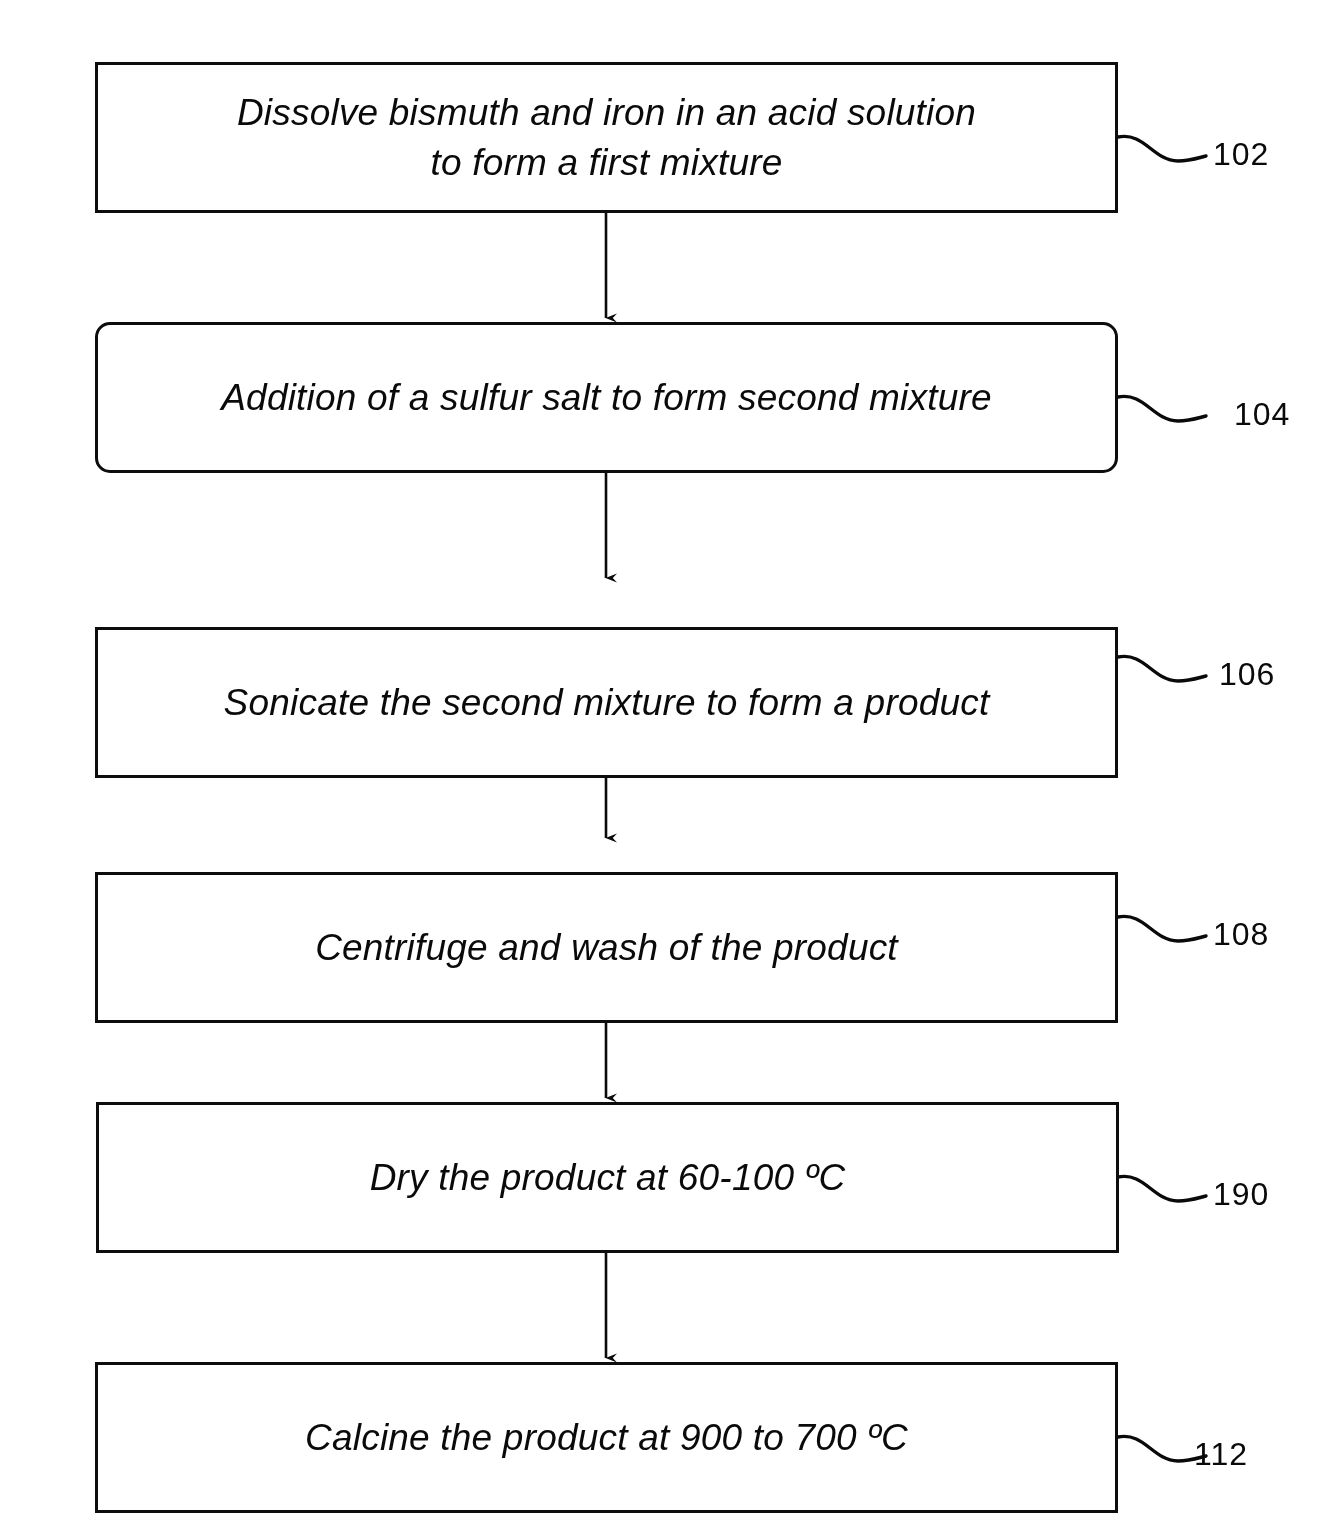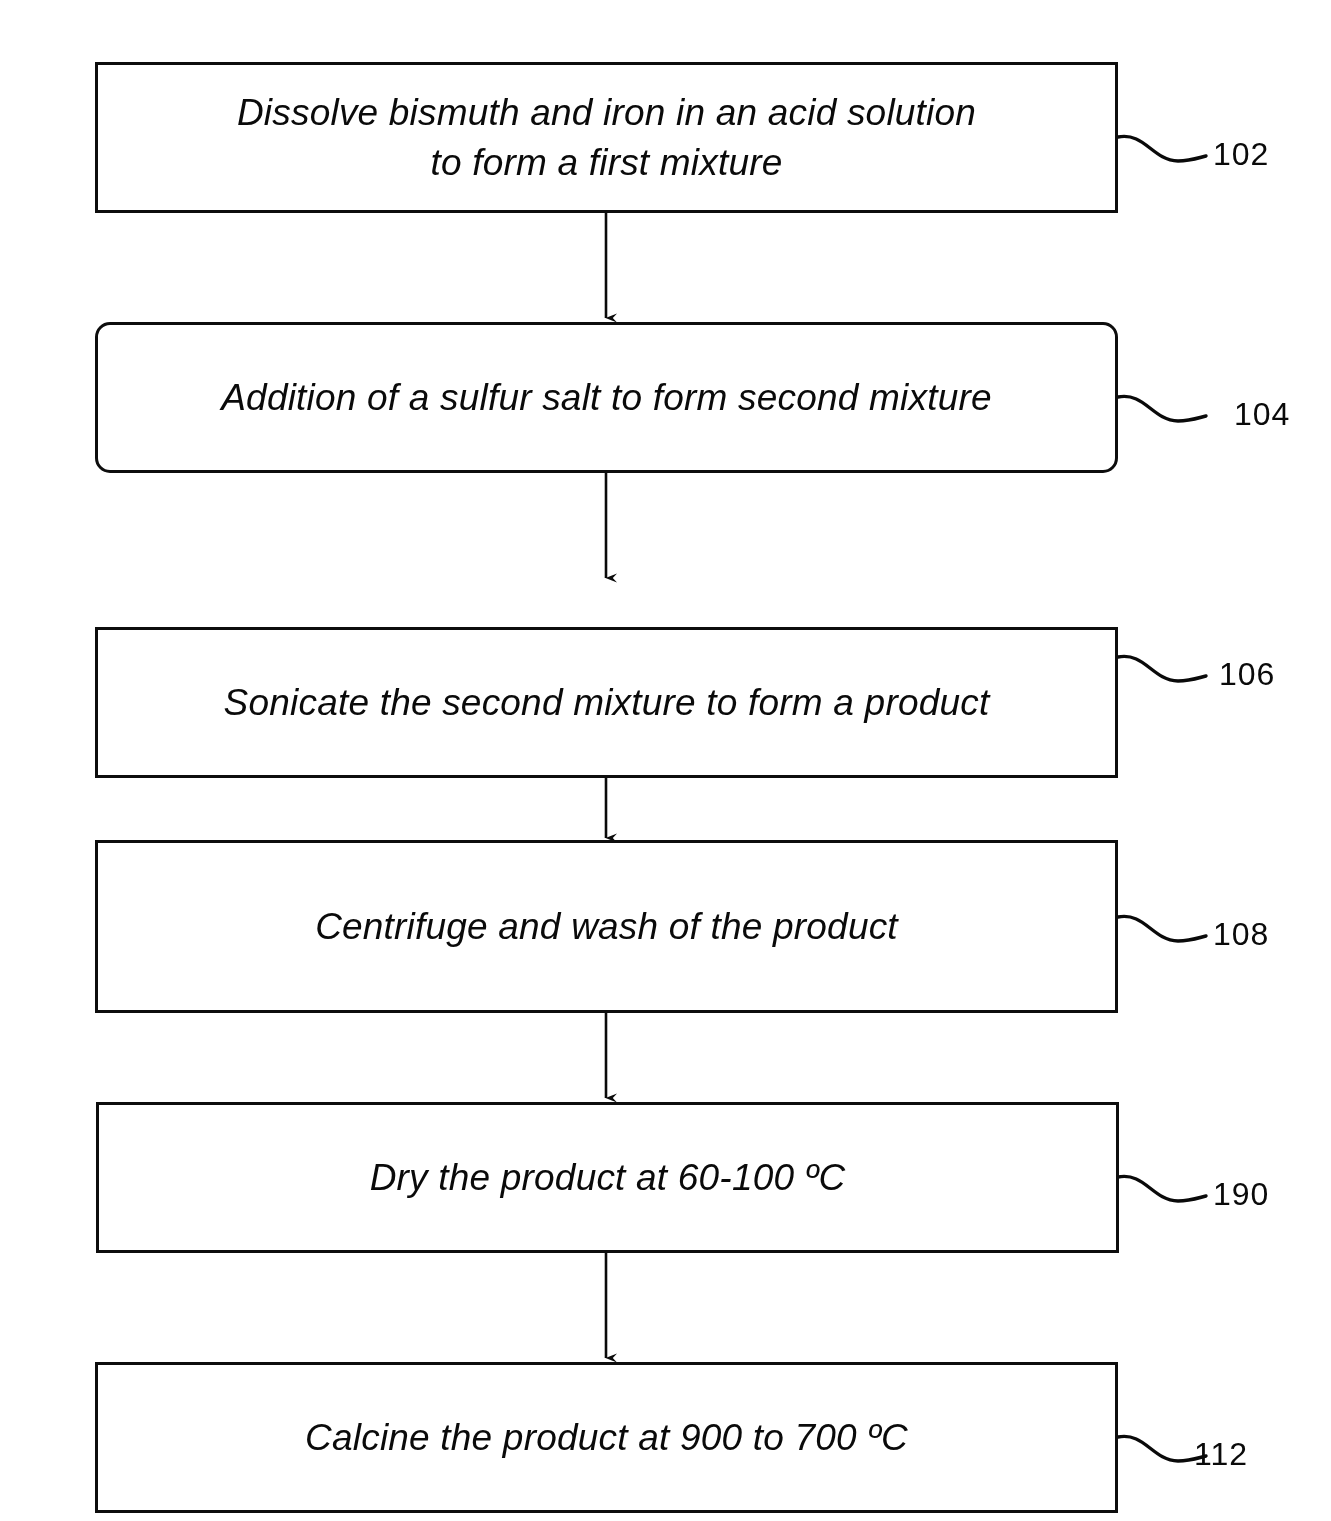--- a/index.html
+++ b/index.html
@@ -92,21 +92,21 @@
   </div>
 
   <div class="step-box" style="left:95px; top:322px; width:1023px; height:151px;border-radius:15px;">
     <div class="step-label">Addition of a sulfur salt to form second mixture</div>
   </div>
 
   <div class="step-box" style="left:95px; top:582px; width:1023px; height:151px;margin-top:45px;">
     <div class="step-label">Sonicate the second mixture to form a product</div>
   </div>
 
-  <div class="step-box" style="left:95px; top:840px; width:1023px; height:173px;">
+  <div class="step-box" style="left:95px; top:872px; width:1023px; height:151px;">
     <div class="step-label">Centrifuge and wash of the product</div>
   </div>
 
   <div class="step-box" style="left:96px; top:1102px; width:1023px; height:151px;">
     <div class="step-label">Dry the product at 60-100 ºC</div>
   </div>
 
   <div class="step-box" style="left:95px; top:1362px; width:1023px; height:151px;">
     <div class="step-label">Calcine the product at 900 to 700 ºC</div>
   </div>

